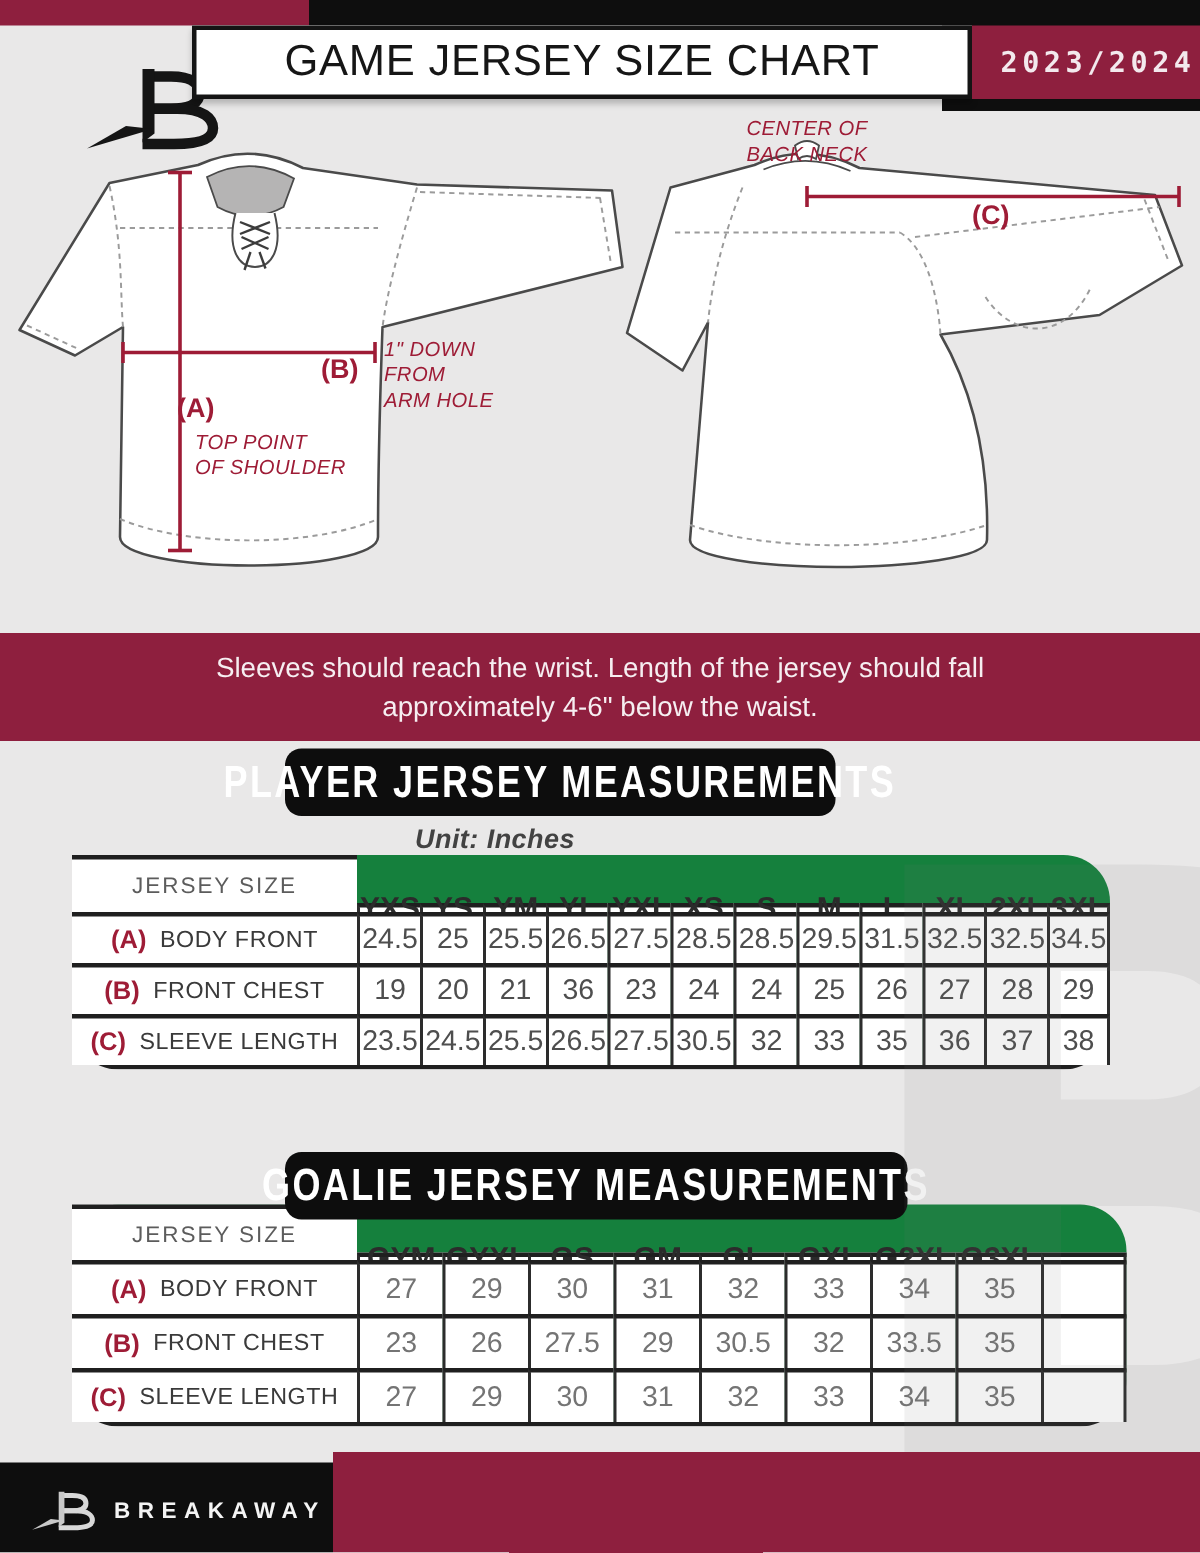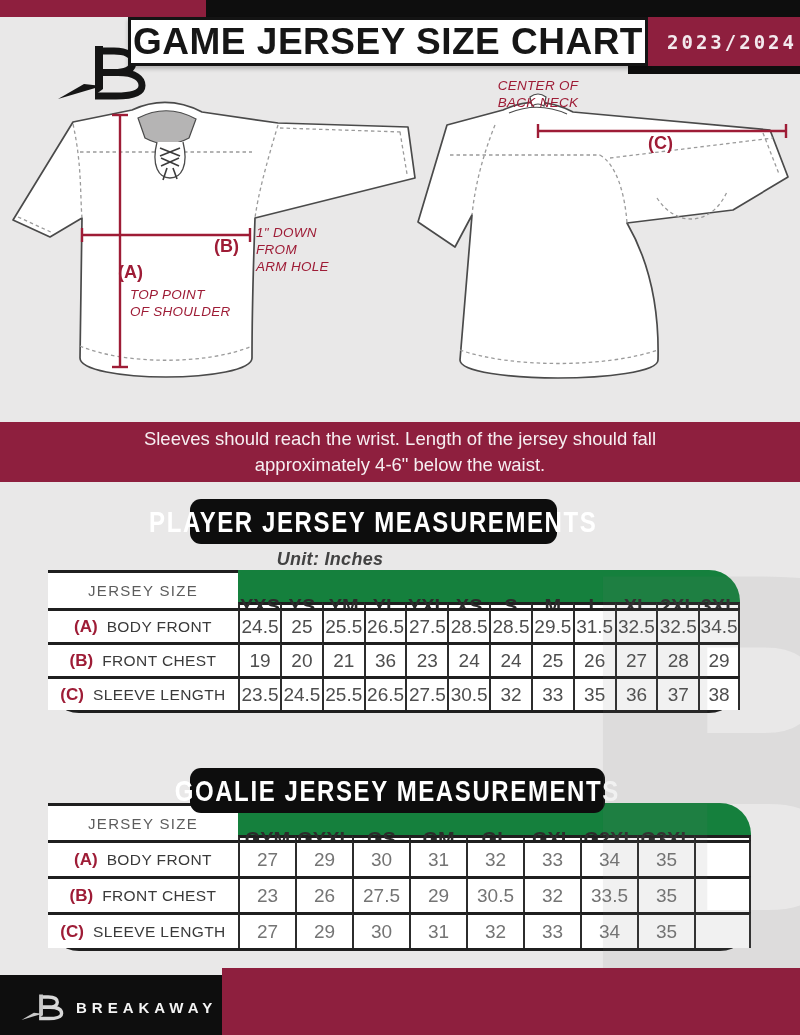--- a/index.html
+++ b/index.html
@@ -14,36 +14,36 @@
   
   .bar-maroon{left:0;top:0;width:206px;height:17px;background:var(--maroon);}
   .bar-black{left:206px;top:0;width:594px;height:17px;background:var(--ink);}
   .badge-back{left:628px;top:0;width:172px;height:74px;background:var(--ink);}
   .title-box{
     left:128px;top:17px;width:520px;height:49px;box-sizing:border-box;
     background:#fff;border:3px solid #141414;z-index:6;
     display:flex;align-items:center;justify-content:center;
     box-shadow:0 3px 4px rgba(0,0,0,.22);
   }
-  .title-box span{font-size:37px;font-weight:bold;letter-spacing:.5px;color:#161616;white-space:nowrap;}
+  .title-box span{font-size:29px;font-weight:normal;letter-spacing:.5px;color:#161616;white-space:nowrap;}
   .badge{
     left:648px;top:17px;width:168px;height:49px;background:var(--maroon);z-index:6;
     display:flex;align-items:center;justify-content:center;
   }
   .badge span{font-family:"DejaVu Sans Mono",monospace;font-weight:bold;font-size:19px;
     letter-spacing:3px;color:#f3e9ed;white-space:nowrap;}
   .logo-dark .st{stroke:#151515;}  .logo-dark .fl{fill:#151515;}
   .logo-light .st{stroke:#d8d8d8;} .logo-light .fl{fill:#c9c9c9;}
   .ann{color:var(--annot);z-index:8;}
   .ann-key{font-weight:bold;font-size:18px;}
   .ann-note{font-style:italic;font-size:13.5px;line-height:17px;letter-spacing:.3px;}
   .center{text-align:center;}
 
   
-  .banner{left:0;top:422px;width:800px;height:60px;background:var(--maroon);
+  .banner{left:0;top:422px;width:800px;height:72px;background:var(--maroon);
     display:flex;flex-direction:column;align-items:center;justify-content:center;}
   .banner div{color:#f6eef1;font-size:18.5px;line-height:26px;text-align:center;}
 
   
   .pill{background:var(--pill,#0d0d0d);border-radius:11px;display:flex;align-items:center;justify-content:center;z-index:5;}
   .pill span{display:inline-block;transform:scaleX(.8);transform-origin:center;
     color:#fff;font-weight:bold;font-size:30px;letter-spacing:2px;white-space:nowrap;}
   .unit{left:0;width:660px;text-align:center;font-style:italic;font-weight:bold;
     font-size:18px;color:#424242;letter-spacing:.3px;}
 

